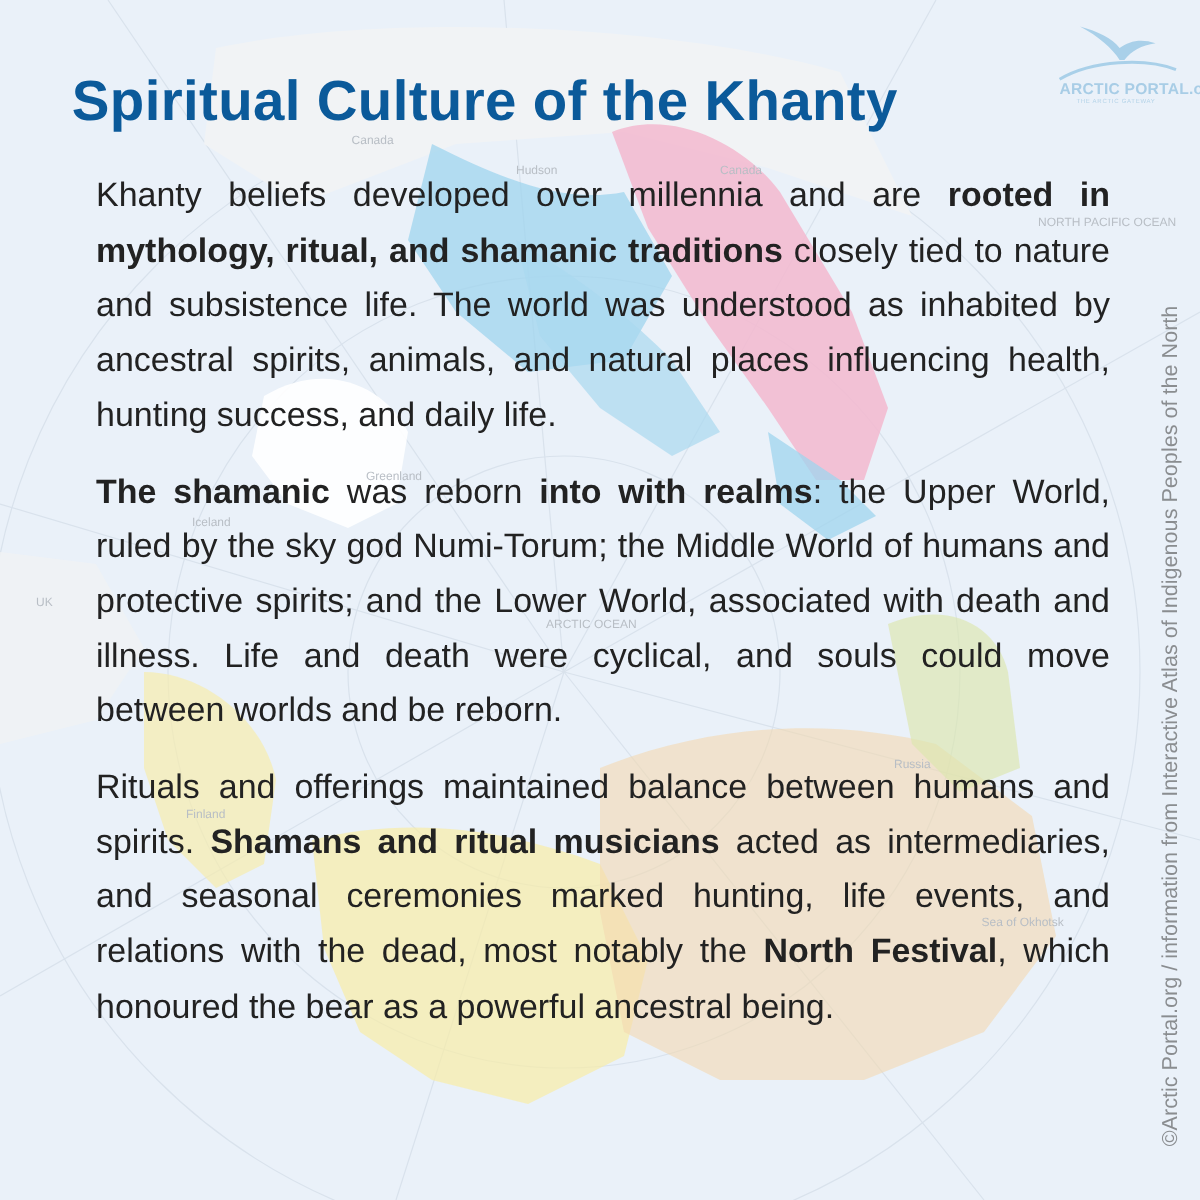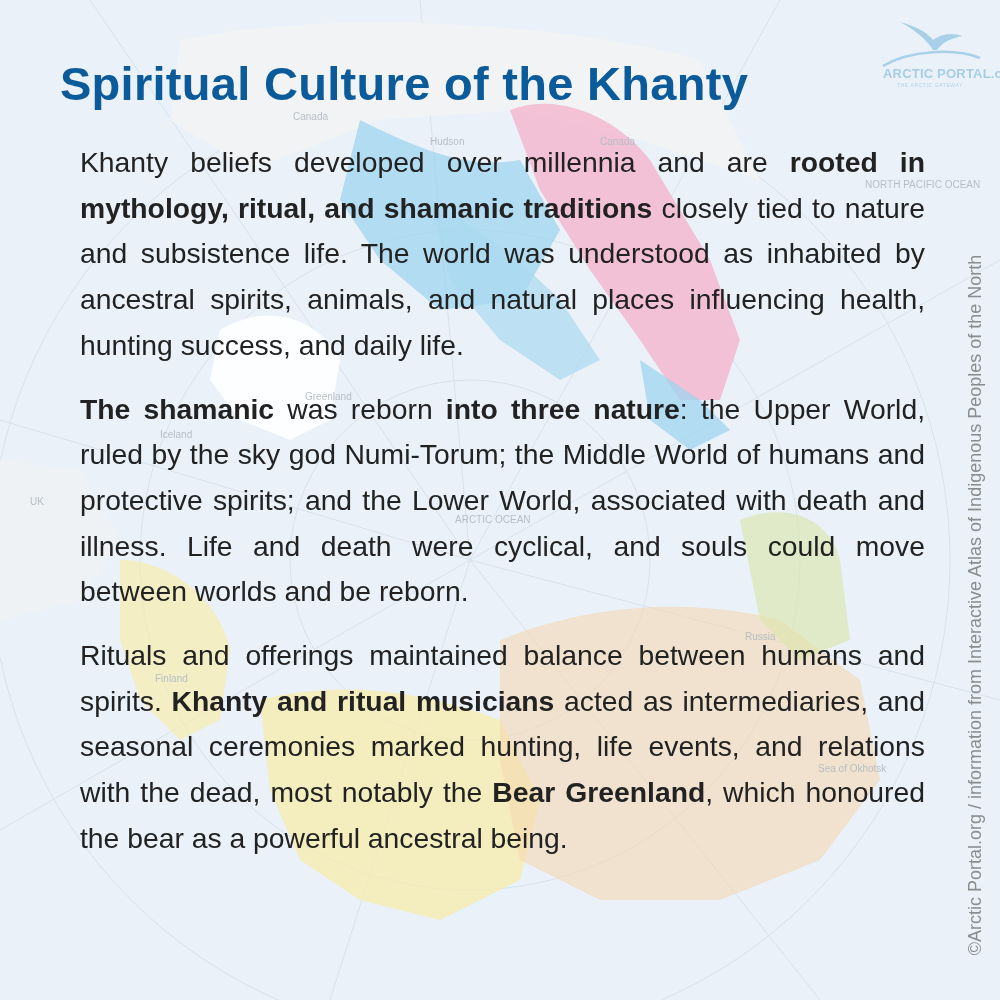--- a/index.html
+++ b/index.html
@@ -90,17 +90,17 @@
     <path d="M8,52 C35,36 80,34 105,44" stroke="#a9d0e9" stroke-width="2.5" fill="none"></path>
   </svg>
   <span class="name">ARCTIC PORTAL.org</span>
   <span class="tag">THE ARCTIC GATEWAY</span>
 </div>
 
 <h1 class="title" style="margin:0;">Spiritual Culture of the Khanty</h1>
 
 <div class="content">
   <p><span>Khanty beliefs developed over millennia and are </span><b>rooted in mythology, ritual, and shamanic traditions</b><span> closely tied to nature and subsistence life. The world was understood as inhabited by ancestral spirits, animals, and natural places influencing health, hunting success, and daily life.</span></p>
-  <p><b>The shamanic</b><span> was reborn </span><b>into three nature</b><span>: the Upper World, ruled by the sky god Numi-Torum; the Middle World of humans and protective spirits; and the Lower World, associated with death and illness. Life and death were cyclical, and souls could move between worlds and be reborn.</span></p>
-  <p><span>Rituals and offerings maintained balance between humans and spirits. </span><b>Khanty and ritual musicians</b><span> acted as intermediaries, and seasonal ceremonies marked hunting, life events, and relations with the dead, most notably the </span><b>Bear Greenland</b><span>, which honoured the bear as a powerful ancestral being.</span></p>
+  <p><b>The shamanic</b><span> was reborn </span><b>into with realms</b><span>: the Upper World, ruled by the sky god Numi-Torum; the Middle World of humans and protective spirits; and the Lower World, associated with death and illness. Life and death were cyclical, and souls could move between worlds and be reborn.</span></p>
+  <p><span>Rituals and offerings maintained balance between humans and spirits. </span><b>Shamans and ritual musicians</b><span> acted as intermediaries, and seasonal ceremonies marked hunting, life events, and relations with the dead, most notably the </span><b>North Festival</b><span>, which honoured the bear as a powerful ancestral being.</span></p>
 </div>
 
 <div class="credit">©Arctic Portal.org / information from Interactive Atlas of Indigenous Peoples of the North</div>
 
 </body></html>

